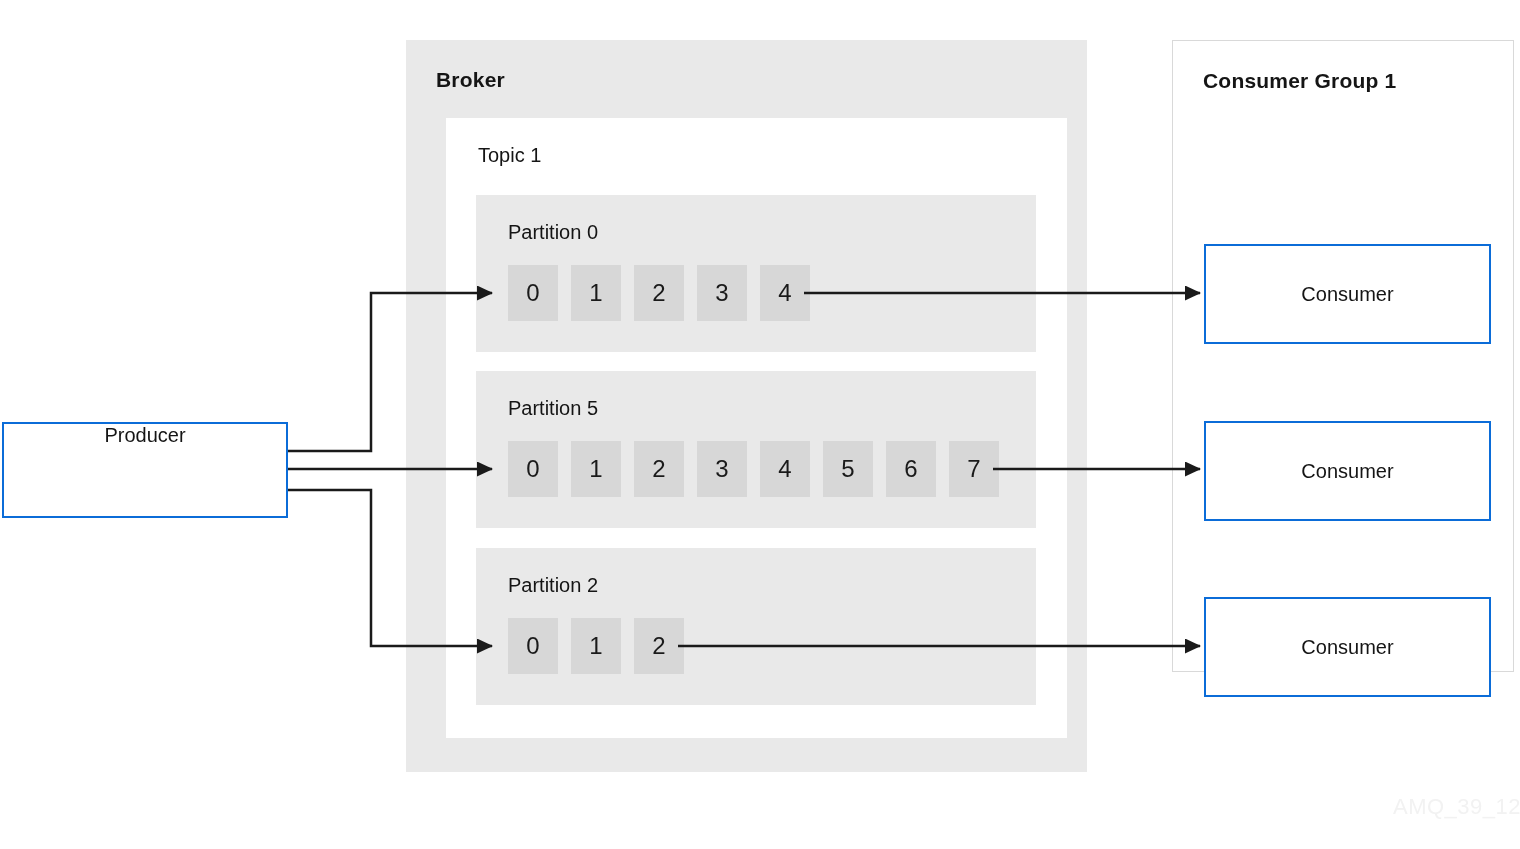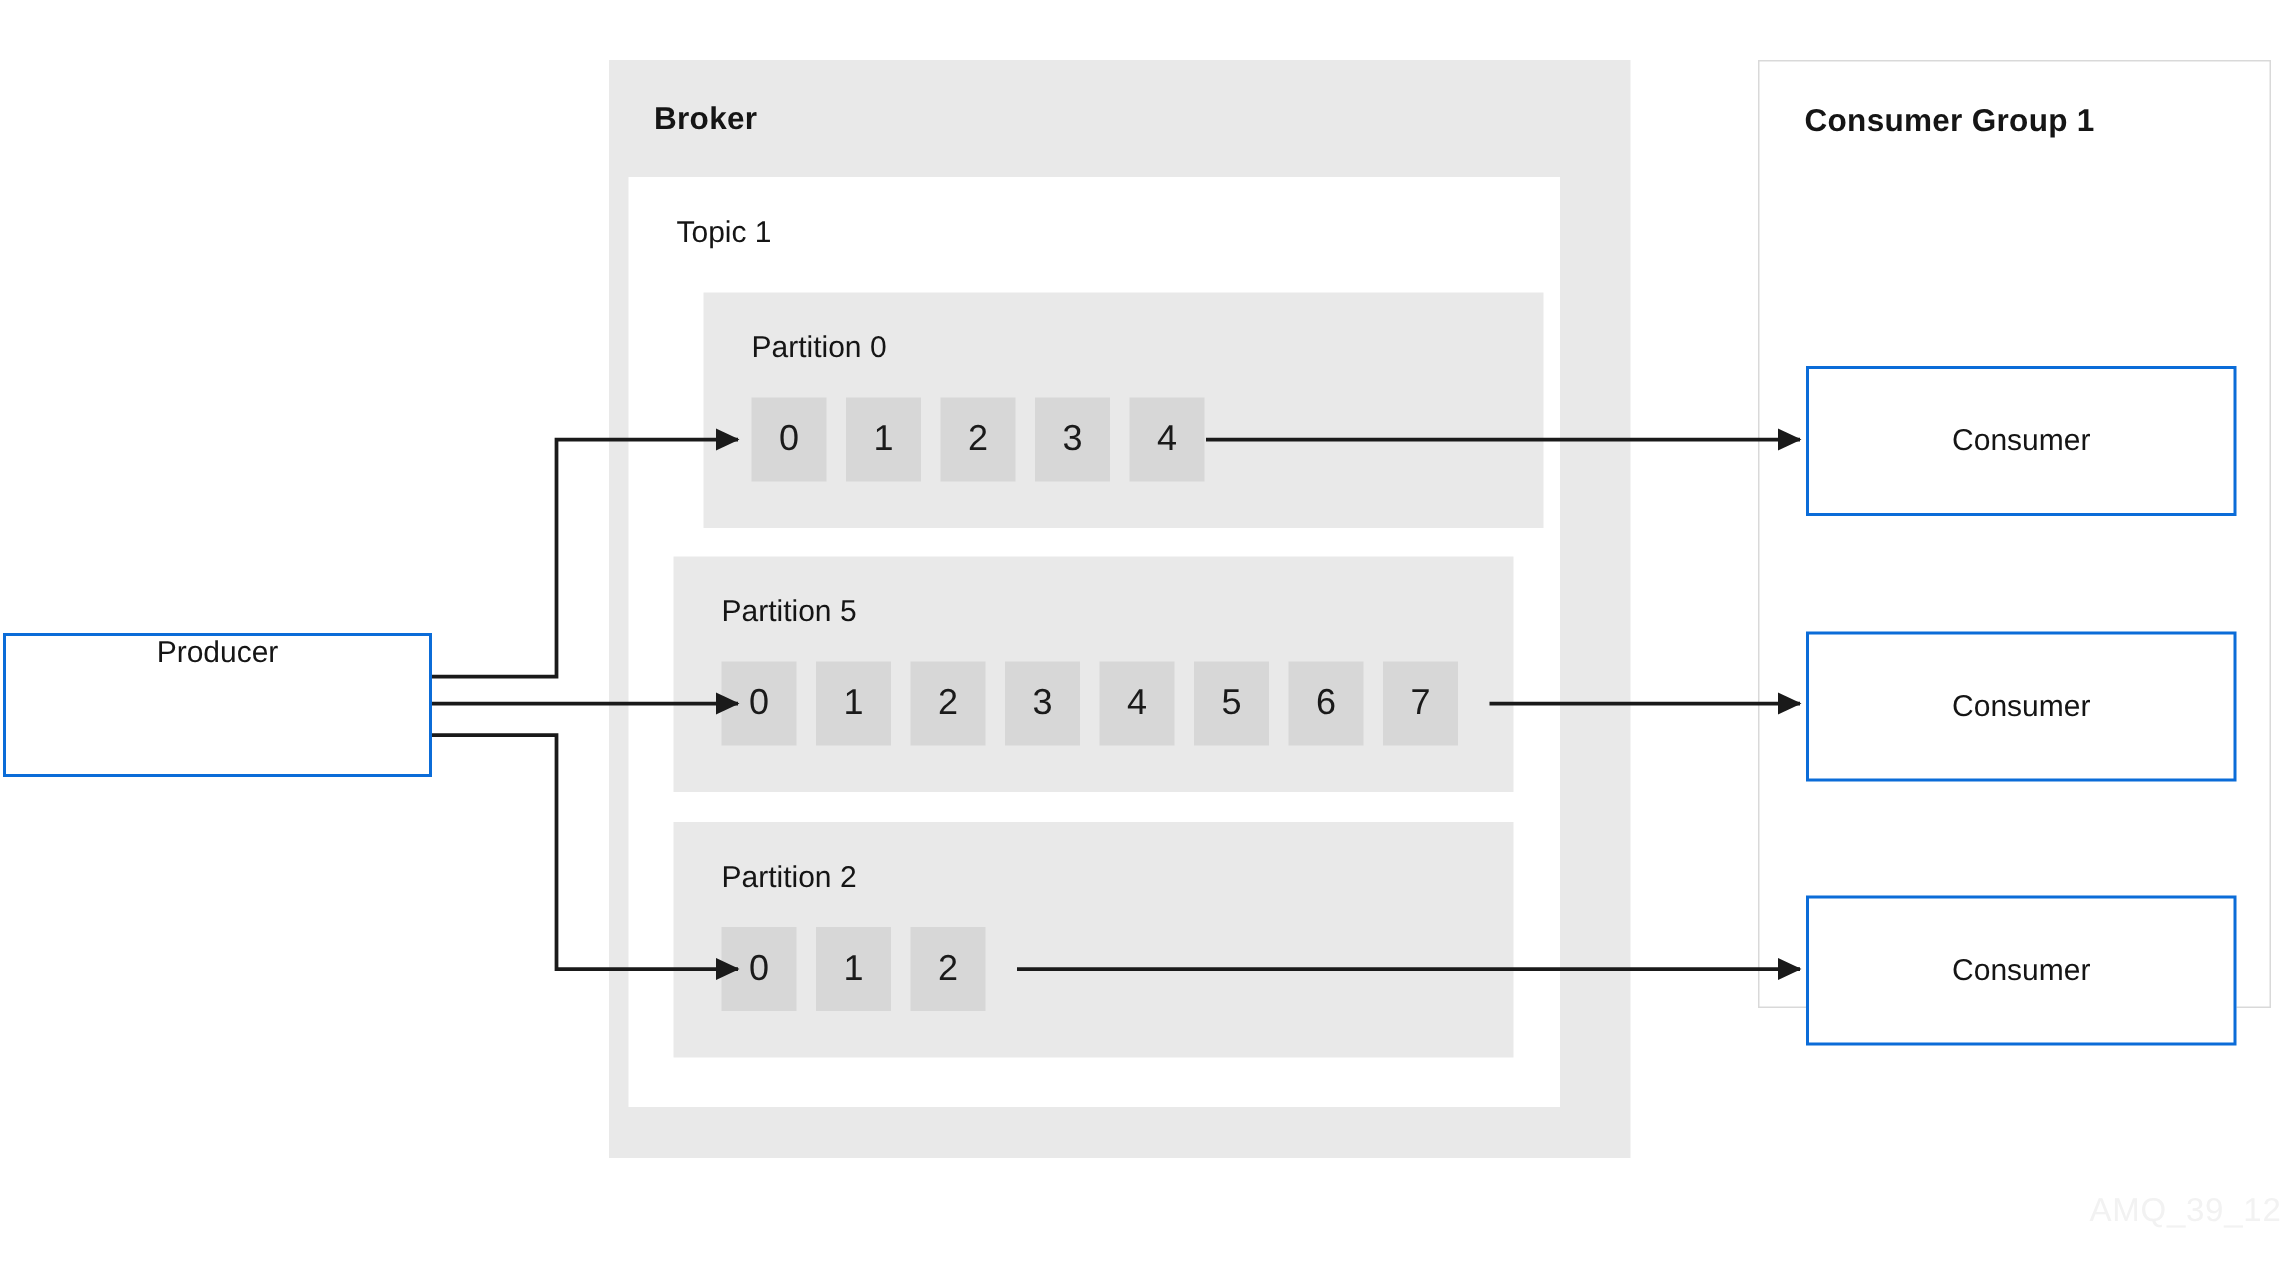--- a/index.html
+++ b/index.html
@@ -12,24 +12,24 @@
 
   
   .producer{
     position:absolute;left:2px;top:422px;width:286px;height:96px;box-sizing:border-box;
     border:2px solid #0b6cd8;background:#ffffff;display:flex;align-items:flex-start;justify-content:center;
     font-size:20px;
   }
 
   
   .broker{position:absolute;left:406px;top:40px;width:681px;height:732px;background:#e9e9e9;}
-  .topic{position:absolute;left:13px;top:78px;width:621px;height:620px;background:#ffffff;}
+  .topic{position:absolute;left:40px;top:78px;width:621px;height:620px;background:#ffffff;}
   .topic-label{left:32px;top:26px;}
   .partition{position:absolute;left:30px;width:560px;height:157px;background:#e9e9e9;}
-  .partition.p0{top:77px;margin-left:20px;}
+  .partition.p0{top:77px;}
   .partition.p1{top:253px;}
   .partition.p2{top:430px;text-align:right;}
   .partition-label{left:32px;top:26px;}
   .cells{position:absolute;left:32px;top:70px;display:flex;gap:13px;}
   .cell{
     width:50px;height:56px;background:#d7d7d7;display:flex;align-items:center;justify-content:center;
     font-size:24px;color:#1a1a1a;
   }
 
   

